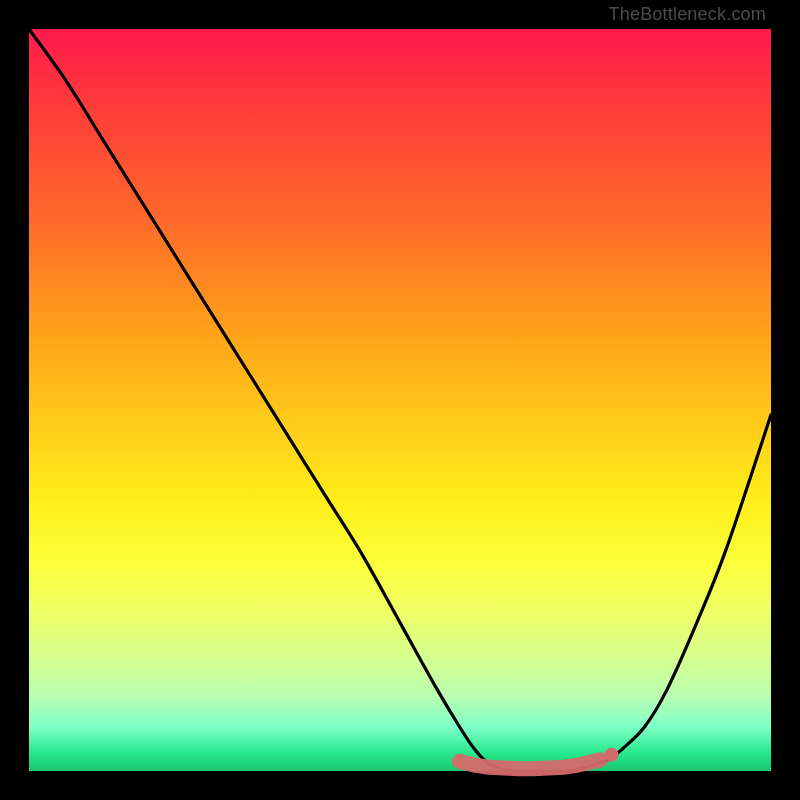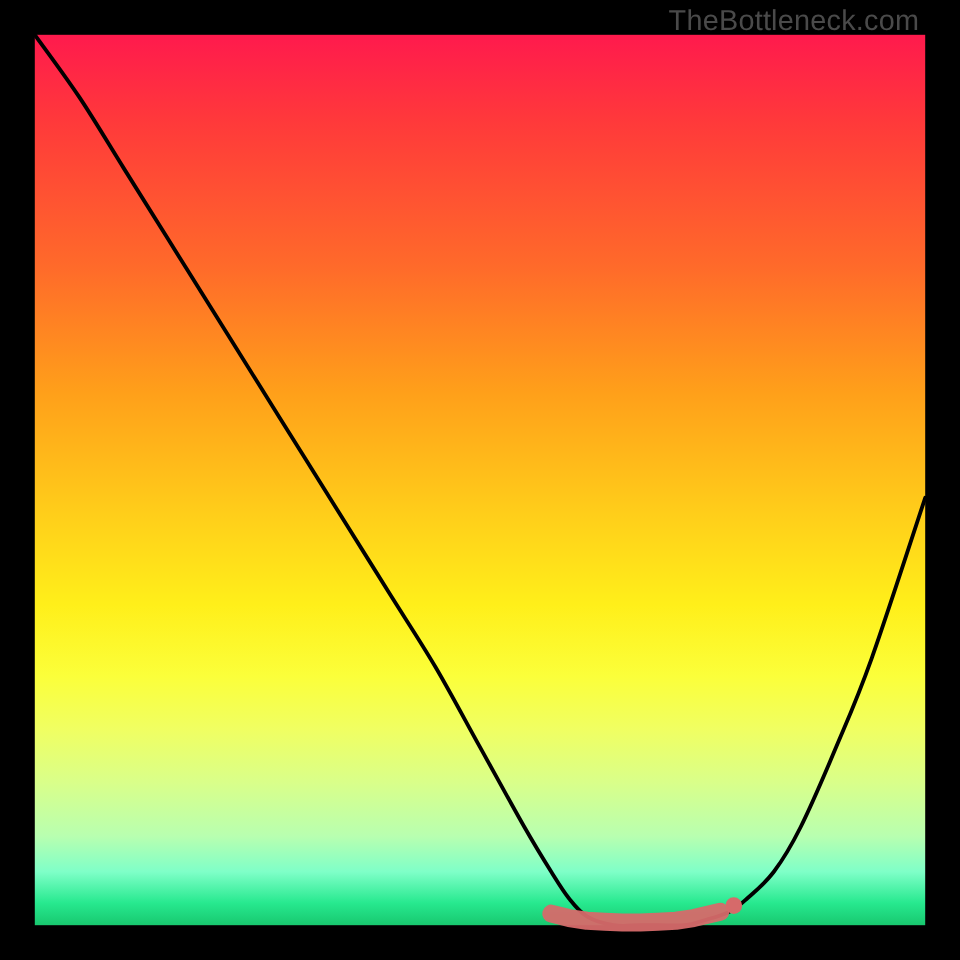--- a/index.html
+++ b/index.html
@@ -37,21 +37,21 @@
       #7fffc8 94%,
       #27e98f 97.5%,
       #18c86f 100%
     );
   }
   .attribution {
     position: absolute;
     top: 4px;
     right: 34px;
     color: #4a4a4a;
-    font-size: 24px;
+    font-size: 18px;
     font-weight: 500;
     letter-spacing: 0.2px;
   }
   svg.curve {
     position: absolute;
     left: 0;
     top: 0;
     width: 742px;
     height: 742px;
     overflow: visible;

